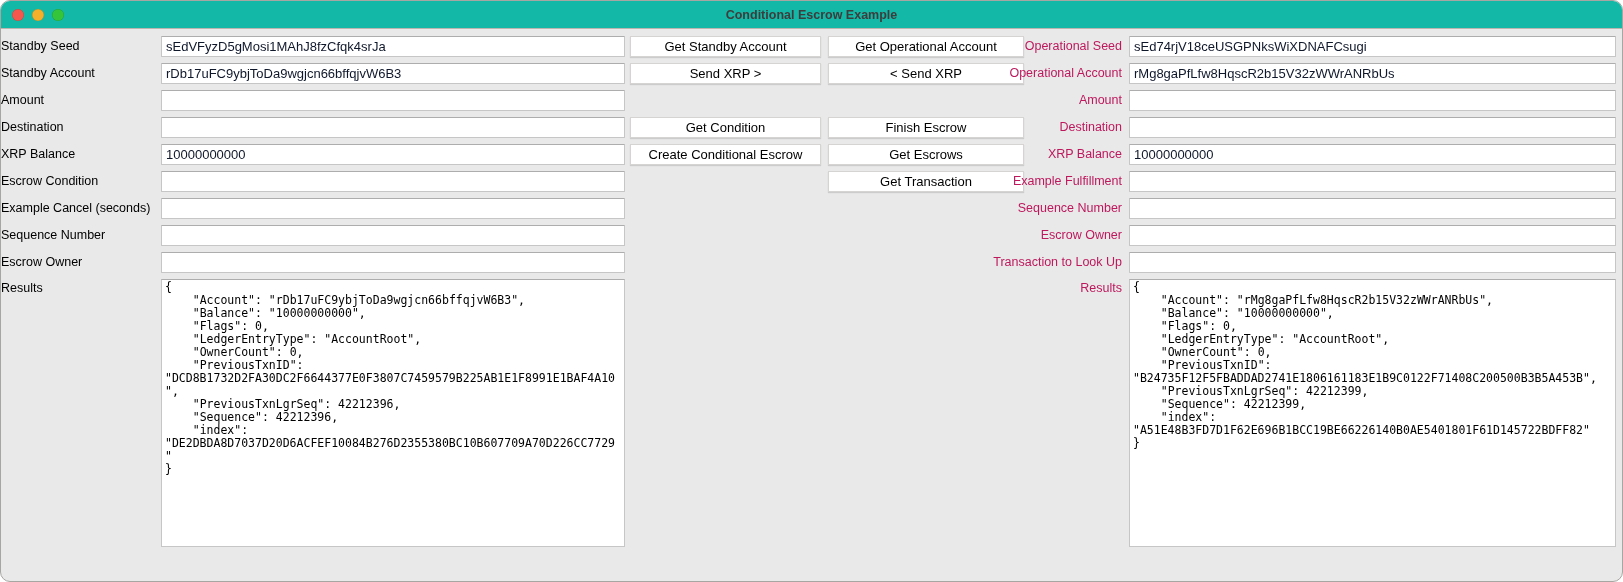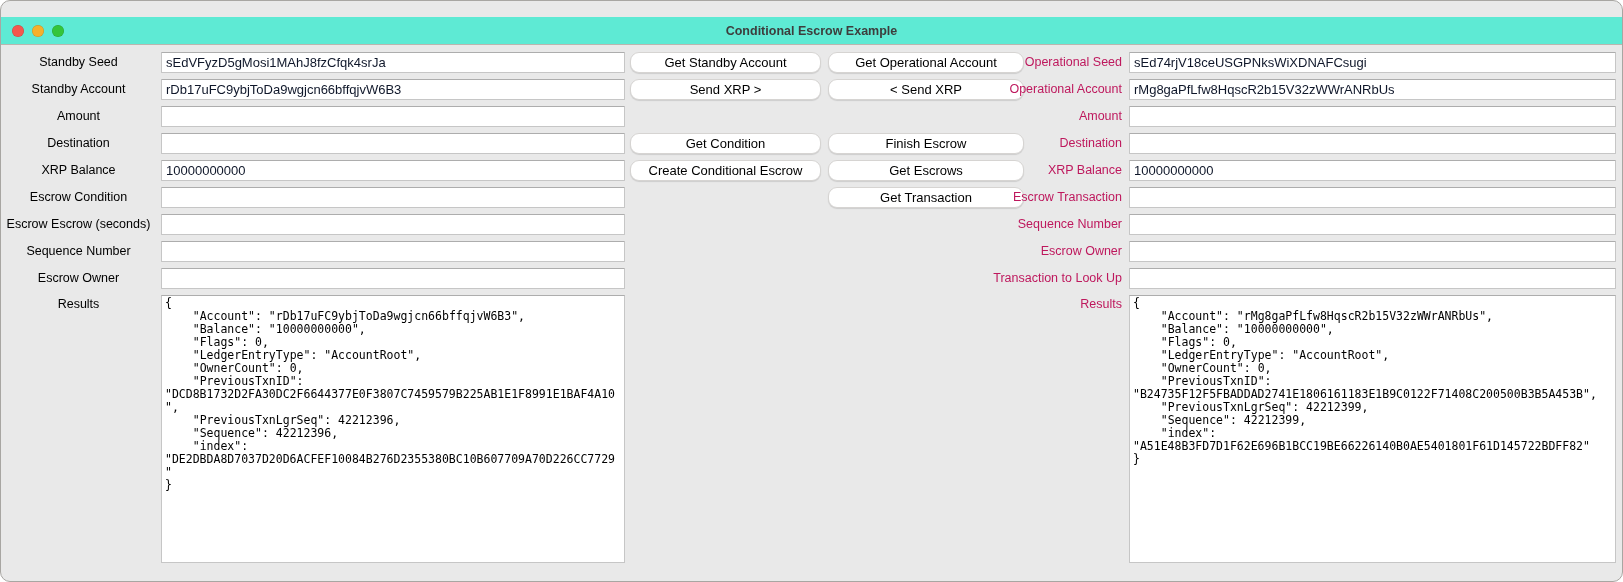--- a/index.html
+++ b/index.html
@@ -5,35 +5,35 @@
   html,body { margin:0; padding:0; background:#ffffff; }
   body { width:1623px; height:582px; font-family:"Liberation Sans", sans-serif; }
 
   .window {
     width:1623px; height:582px; box-sizing:border-box;
     border:1px solid #a8a6a2; border-radius:10px; overflow:hidden;
     background:#e9e9e9;
   }
 
   .titlebar {
-    height:27px; background:#5eead4; border-bottom:1px solid #bab6af;
-    position:relative; display:flex; align-items:center; justify-content:center;margin-top:16px;
+    height:27px; background:#14b8a6; border-bottom:1px solid #bab6af;
+    position:relative; display:flex; align-items:center; justify-content:center;
   }
   .lights { position:absolute; left:11px; top:0; height:100%; display:flex; align-items:center; gap:8px; }
   .light { width:12px; height:12px; border-radius:50%; box-shadow:inset 0 0 0 0.5px rgba(0,0,0,0.18); }
   .title { font-size:12.5px; font-weight:bold; color:#3d3d3d; }
 
   .body { position:relative; padding-top:7px; }
 
   .row { position:relative; height:21px; margin-bottom:6px; }
   .row.results-row { height:268px; margin-bottom:0; }
 
   .lbl-l {
     position:absolute; left:0; top:0; width:155px; height:21px;
-    text-align:center; font-size:12.5px; color:#000; line-height:21px; white-space:nowrap;
+    text-align:left; font-size:12.5px; color:#000; line-height:21px; white-space:nowrap;
   }
   .lbl-r {
     position:absolute; right:500px; top:0; height:21px;
     text-align:right; font-size:12.5px; color:#be185d; line-height:21px; white-space:nowrap;
   }
   .results-row .lbl-l, .results-row .lbl-r { line-height:15px; padding-top:2px; }
 
   .inp-l { position:absolute; left:160px; width:464px; top:0; }
   .inp-r { position:absolute; left:1128px; width:487px; top:0; }
   .btn1  { position:absolute; left:629px; width:191px; top:0; }
@@ -41,21 +41,21 @@
 
   input.field {
     width:100%; height:21px; box-sizing:border-box;
     background:#ffffff; border:1px solid #c6c6c6; border-top-color:#adadad;
     border-radius:1px; font-family:"Liberation Sans", sans-serif;
     font-size:13px; color:#0f172a; padding:0 4px; outline:none;
   }
 
   button.mac {
     width:100%; height:21px; box-sizing:border-box;
-    background:#ffffff; border:1px solid #d6d4d2; border-radius:9px;
+    background:#ffffff; border:1px solid #d6d4d2; border-radius:0;
     box-shadow:0 1px 1px rgba(0,0,0,0.12);
     font-family:"Liberation Sans", sans-serif; font-size:13px; color:#000;
     padding:0; cursor:default;
   }
 
   textarea.results {
     width:100%; height:268px; box-sizing:border-box; display:block;
     background:#ffffff; border:1px solid #c6c6c6; border-top-color:#adadad;
     font-family:"DejaVu Sans Mono", monospace; font-size:11.5px; line-height:13px;
     color:#000; padding:1px 3px; resize:none; outline:none;
@@ -119,26 +119,26 @@
       <span class="btn1"><button class="mac">Create Conditional Escrow</button></span>
       <span class="btn2"><button class="mac">Get Escrows</button></span>
       <span class="lbl-r">XRP Balance</span>
       <span class="inp-r"><input class="field" type="text" value="10000000000" style=""></span>
     </div>
 
     <div class="row">
       <span class="lbl-l">Escrow Condition</span>
       <span class="inp-l"><input class="field" type="text" value="" style=""></span>
       <span class="btn2"><button class="mac">Get Transaction</button></span>
-      <span class="lbl-r">Escrow Transaction</span>
+      <span class="lbl-r">Example Fulfillment</span>
       <span class="inp-r"><input class="field" type="text" value="" style=""></span>
     </div>
 
     <div class="row">
-      <span class="lbl-l">Escrow Escrow (seconds)</span>
+      <span class="lbl-l">Example Cancel (seconds)</span>
       <span class="inp-l"><input class="field" type="text" value="" style=""></span>
       <span class="lbl-r">Sequence Number</span>
       <span class="inp-r"><input class="field" type="text" value="" style=""></span>
     </div>
 
     <div class="row">
       <span class="lbl-l">Sequence Number</span>
       <span class="inp-l"><input class="field" type="text" value="" style=""></span>
       <span class="lbl-r">Escrow Owner</span>
       <span class="inp-r"><input class="field" type="text" value="" style=""></span>

